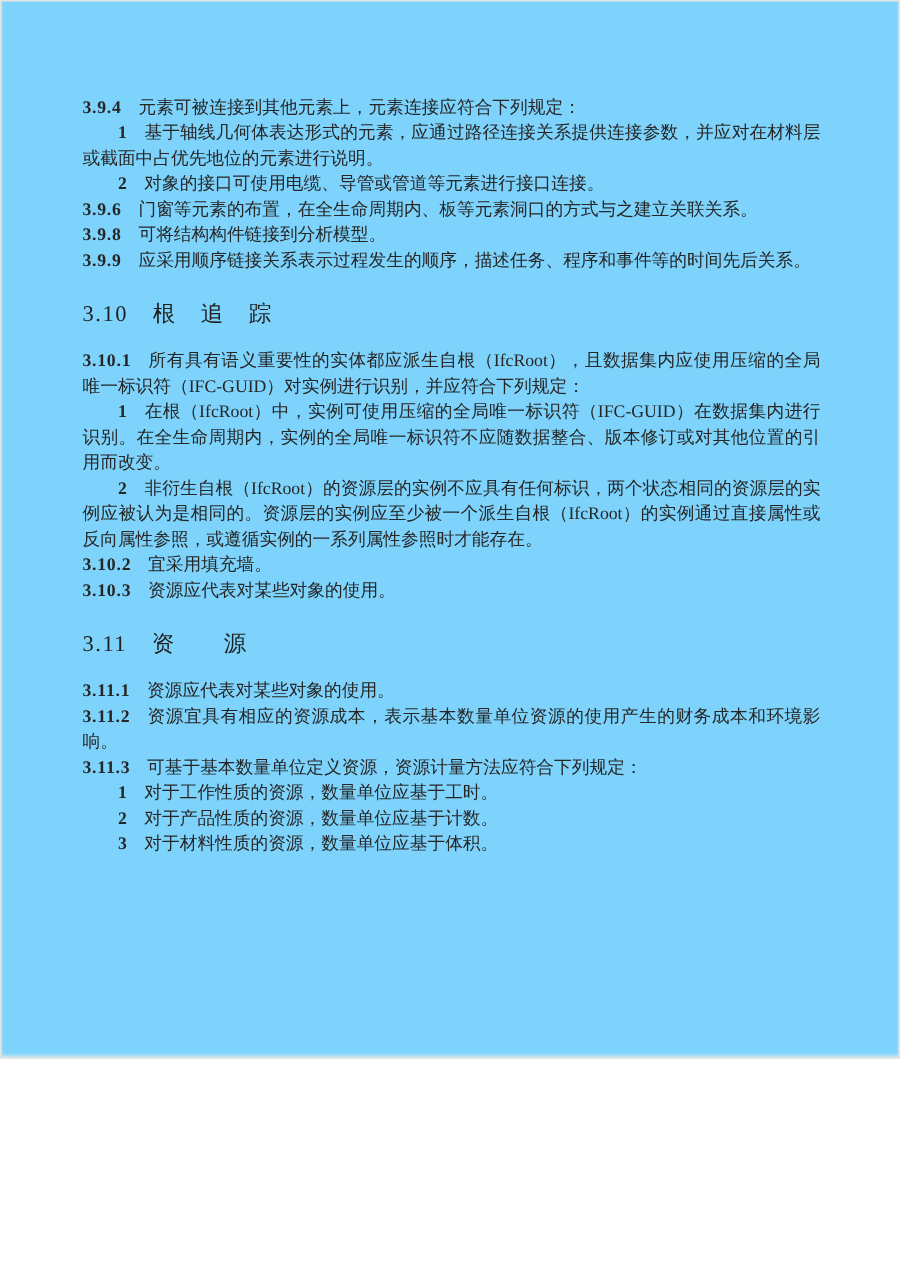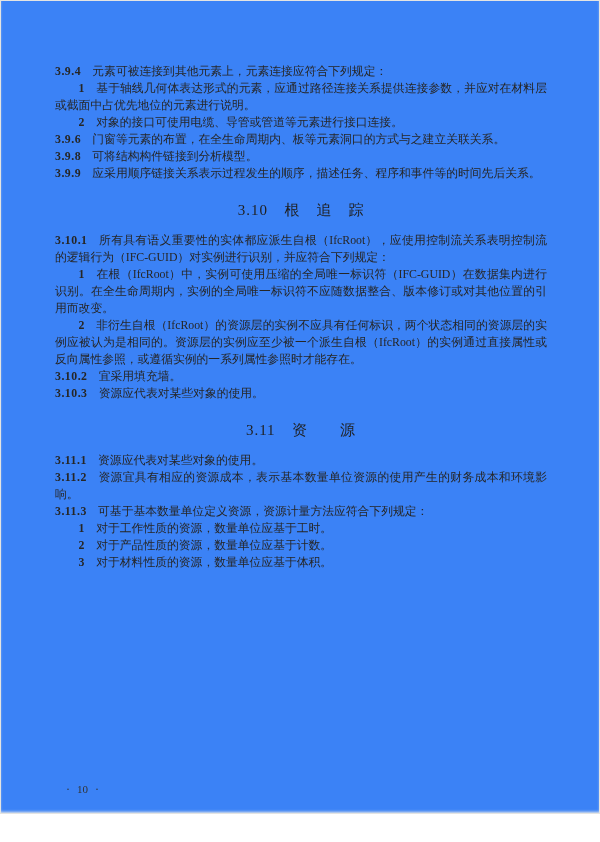--- a/index.html
+++ b/index.html
@@ -3,22 +3,22 @@
 <meta charset="utf-8">
 <style>
   html, body {
     margin: 0;
     padding: 0;
     background: #ffffff;
   }
   .page {
     position: relative;
     width: 600px;
-    height: 814px;
-    background: #3b82f6;
+    height: 706px;
+    background: #7dd3fc;
     box-shadow: inset 0 0 0 1px #e4e4e2, inset 0 -2px 3px #ececea;
     overflow: hidden;
     font-family: "Liberation Serif", "DejaVu Serif", serif;
     color: #262626;
   }
   .content {
     position: absolute;
     left: 55px;
     top: 63px;
     width: 492px;
@@ -36,21 +36,20 @@
   p.item {
     text-indent: 2em;
   }
   .num {
     font-weight: bold;
     letter-spacing: 0.5px;
     margin-right: 0.95em;
     font-family: "Liberation Serif", "DejaVu Serif", serif;
   }
   .heading {
-    text-align: center;
     font-size: 15px;
     line-height: 20px;
     margin: 18px 0 12px 0;
     text-indent: 0 !important;
     color: #1f1f1f;
   }
   .heading .hnum {
     letter-spacing: 1px;
     margin-right: 1.1em;
   }
@@ -77,21 +76,21 @@
 
 <div class="page">
   <div class="content">
       <p class="clause"><span class="num">3.9.4</span><span>元素可被连接到其他元素上，元素连接应符合下列规定：</span></p>
       <p class="item"><span class="num">1</span><span>基于轴线几何体表达形式的元素，应通过路径连接关系提供连接参数，并应对在材料层或截面中占优先地位的元素进行说明。</span></p>
       <p class="item"><span class="num">2</span><span>对象的接口可使用电缆、导管或管道等元素进行接口连接。</span></p>
       <p class="clause"><span class="num">3.9.6</span><span>门窗等元素的布置，在全生命周期内、板等元素洞口的方式与之建立关联关系。</span></p>
       <p class="clause"><span class="num">3.9.8</span><span>可将结构构件链接到分析模型。</span></p>
       <p class="clause"><span class="num">3.9.9</span><span>应采用顺序链接关系表示过程发生的顺序，描述任务、程序和事件等的时间先后关系。</span></p>
       <div class="heading"><span class="hnum">3.10</span><span class="htitle">根　追　踪</span></div>
-      <p class="clause"><span class="num">3.10.1</span><span>所有具有语义重要性的实体都应派生自根（IfcRoot），应使用控制流关系表明控制流的逻辑行为（IFC-GUID）对实例进行识别，并应符合下列规定：</span></p>
+      <p class="clause"><span class="num">3.10.1</span><span>所有具有语义重要性的实体都应派生自根（IfcRoot），且数据集内应使用压缩的全局唯一标识符（IFC-GUID）对实例进行识别，并应符合下列规定：</span></p>
       <p class="item"><span class="num">1</span><span>在根（IfcRoot）中，实例可使用压缩的全局唯一标识符（IFC-GUID）在数据集内进行识别。在全生命周期内，实例的全局唯一标识符不应随数据整合、版本修订或对其他位置的引用而改变。</span></p>
       <p class="item"><span class="num">2</span><span>非衍生自根（IfcRoot）的资源层的实例不应具有任何标识，两个状态相同的资源层的实例应被认为是相同的。资源层的实例应至少被一个派生自根（IfcRoot）的实例通过直接属性或反向属性参照，或遵循实例的一系列属性参照时才能存在。</span></p>
       <p class="clause"><span class="num">3.10.2</span><span>宜采用填充墙。</span></p>
       <p class="clause"><span class="num">3.10.3</span><span>资源应代表对某些对象的使用。</span></p>
       <div class="heading"><span class="hnum">3.11</span><span class="htitle">资　　源</span></div>
       <p class="clause"><span class="num">3.11.1</span><span>资源应代表对某些对象的使用。</span></p>
       <p class="clause"><span class="num">3.11.2</span><span>资源宜具有相应的资源成本，表示基本数量单位资源的使用产生的财务成本和环境影响。</span></p>
       <p class="clause"><span class="num">3.11.3</span><span>可基于基本数量单位定义资源，资源计量方法应符合下列规定：</span></p>
       <p class="item"><span class="num">1</span><span>对于工作性质的资源，数量单位应基于工时。</span></p>
       <p class="item"><span class="num">2</span><span>对于产品性质的资源，数量单位应基于计数。</span></p>

